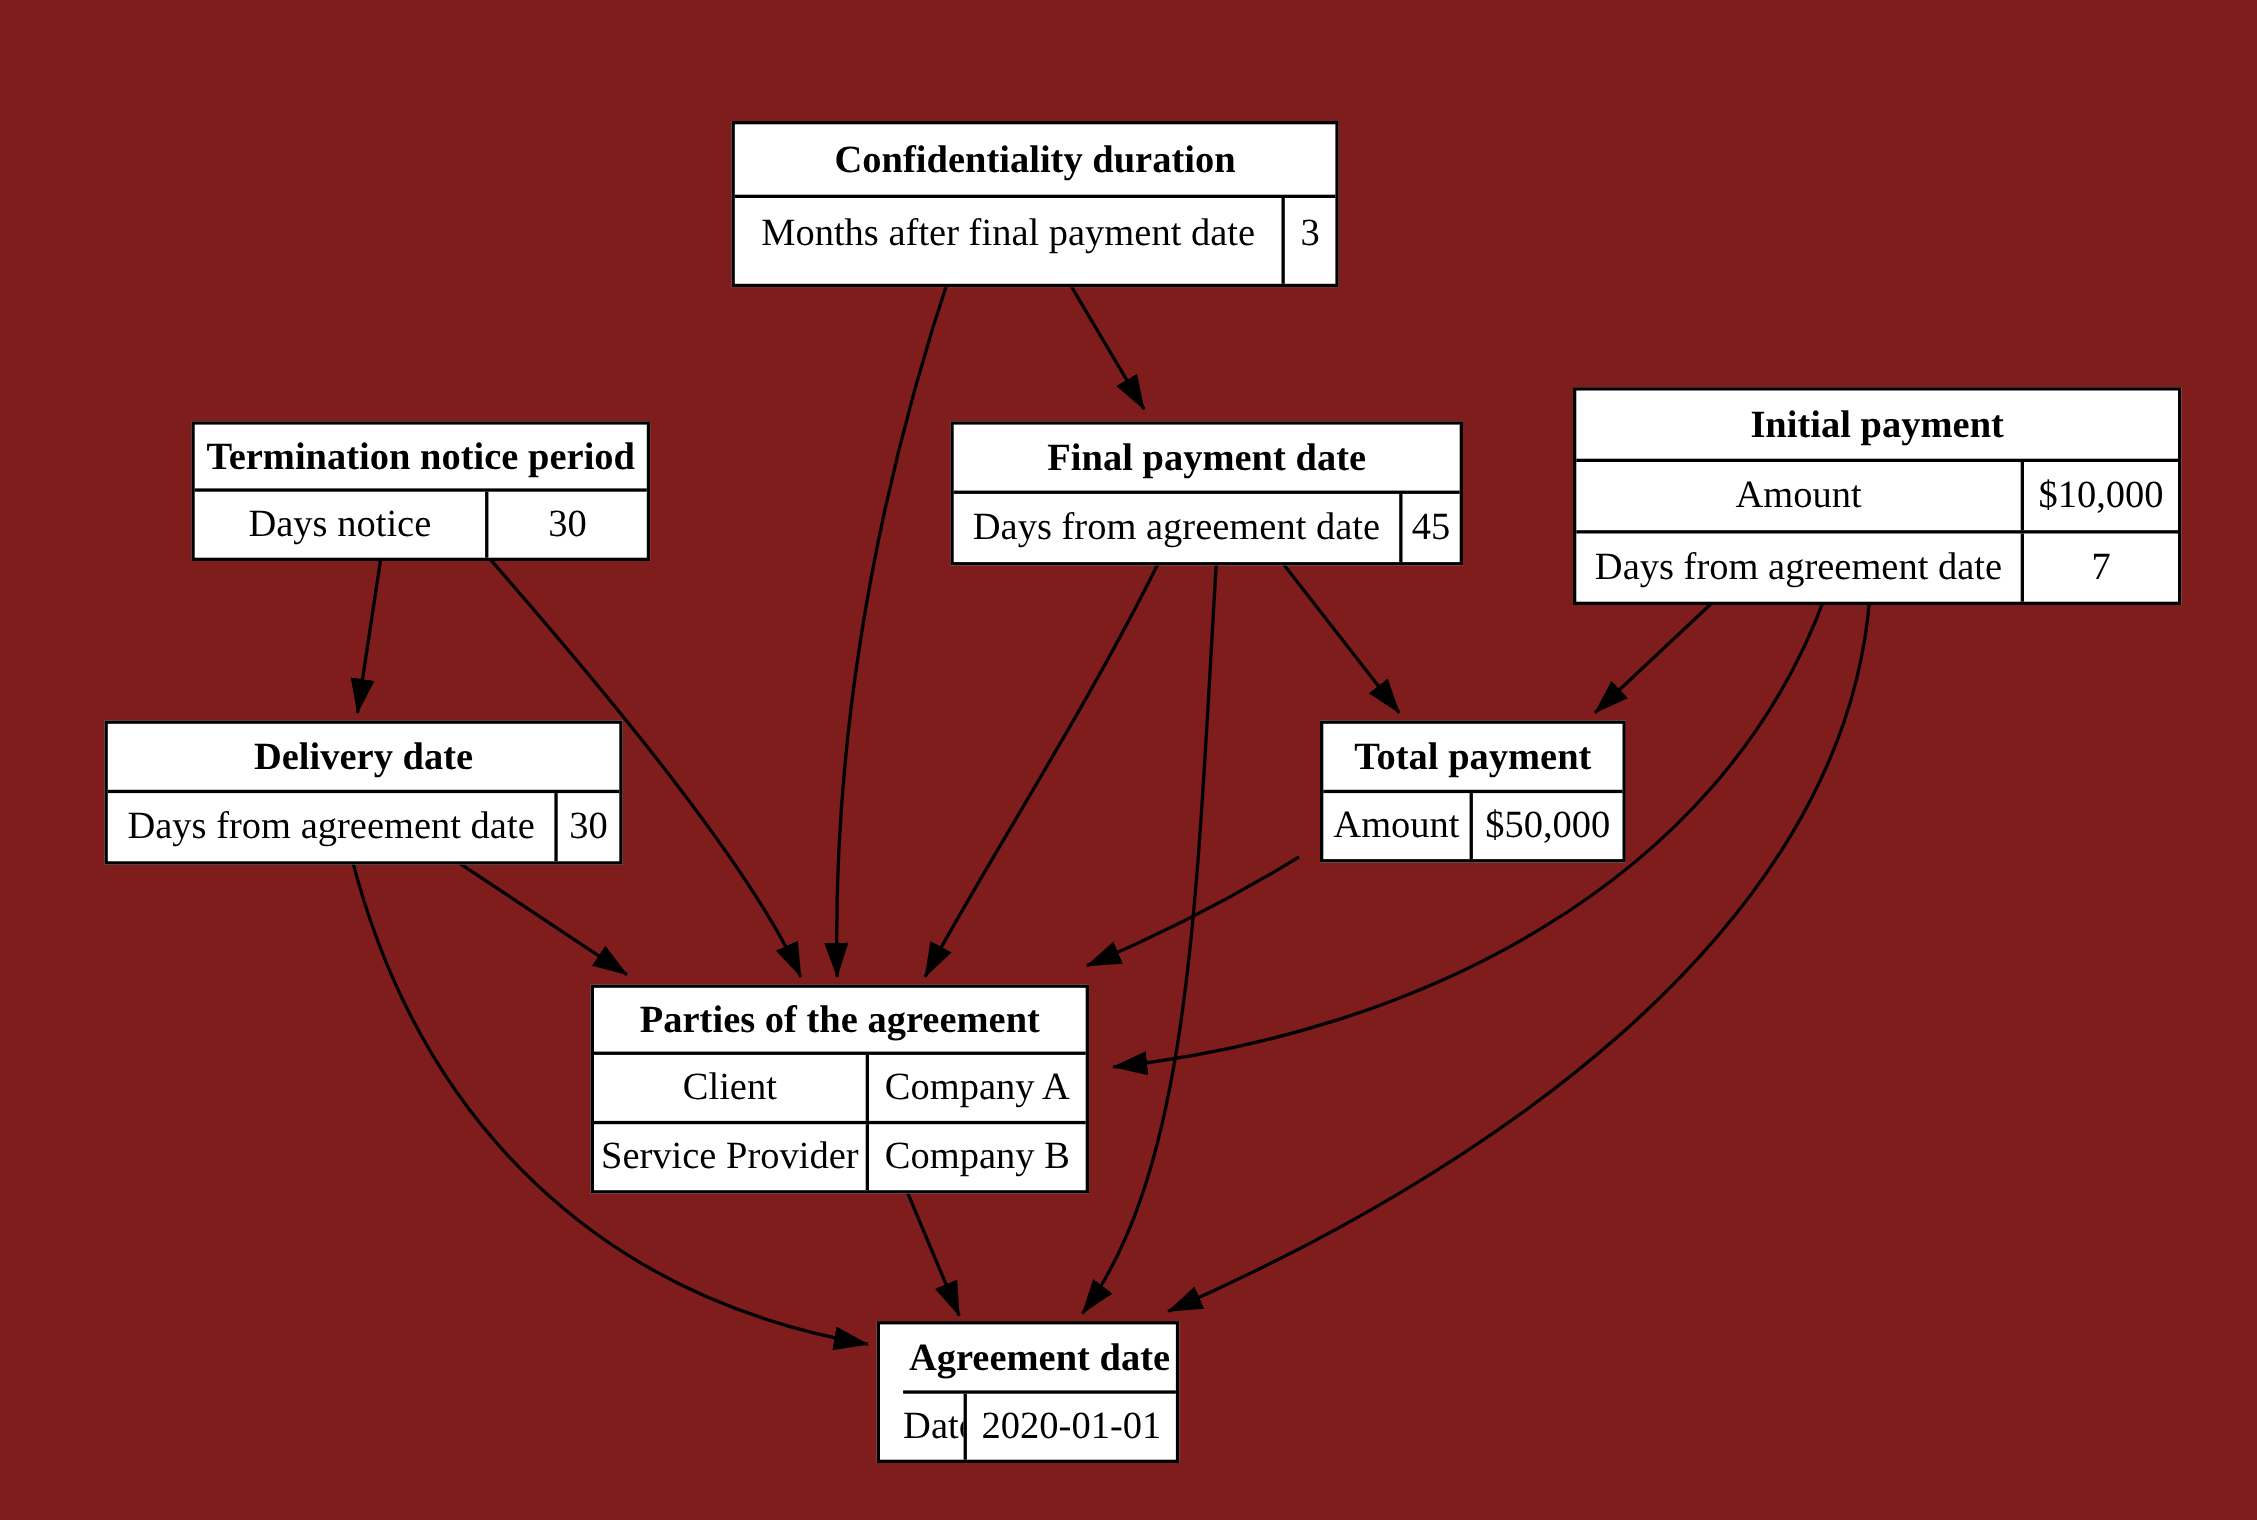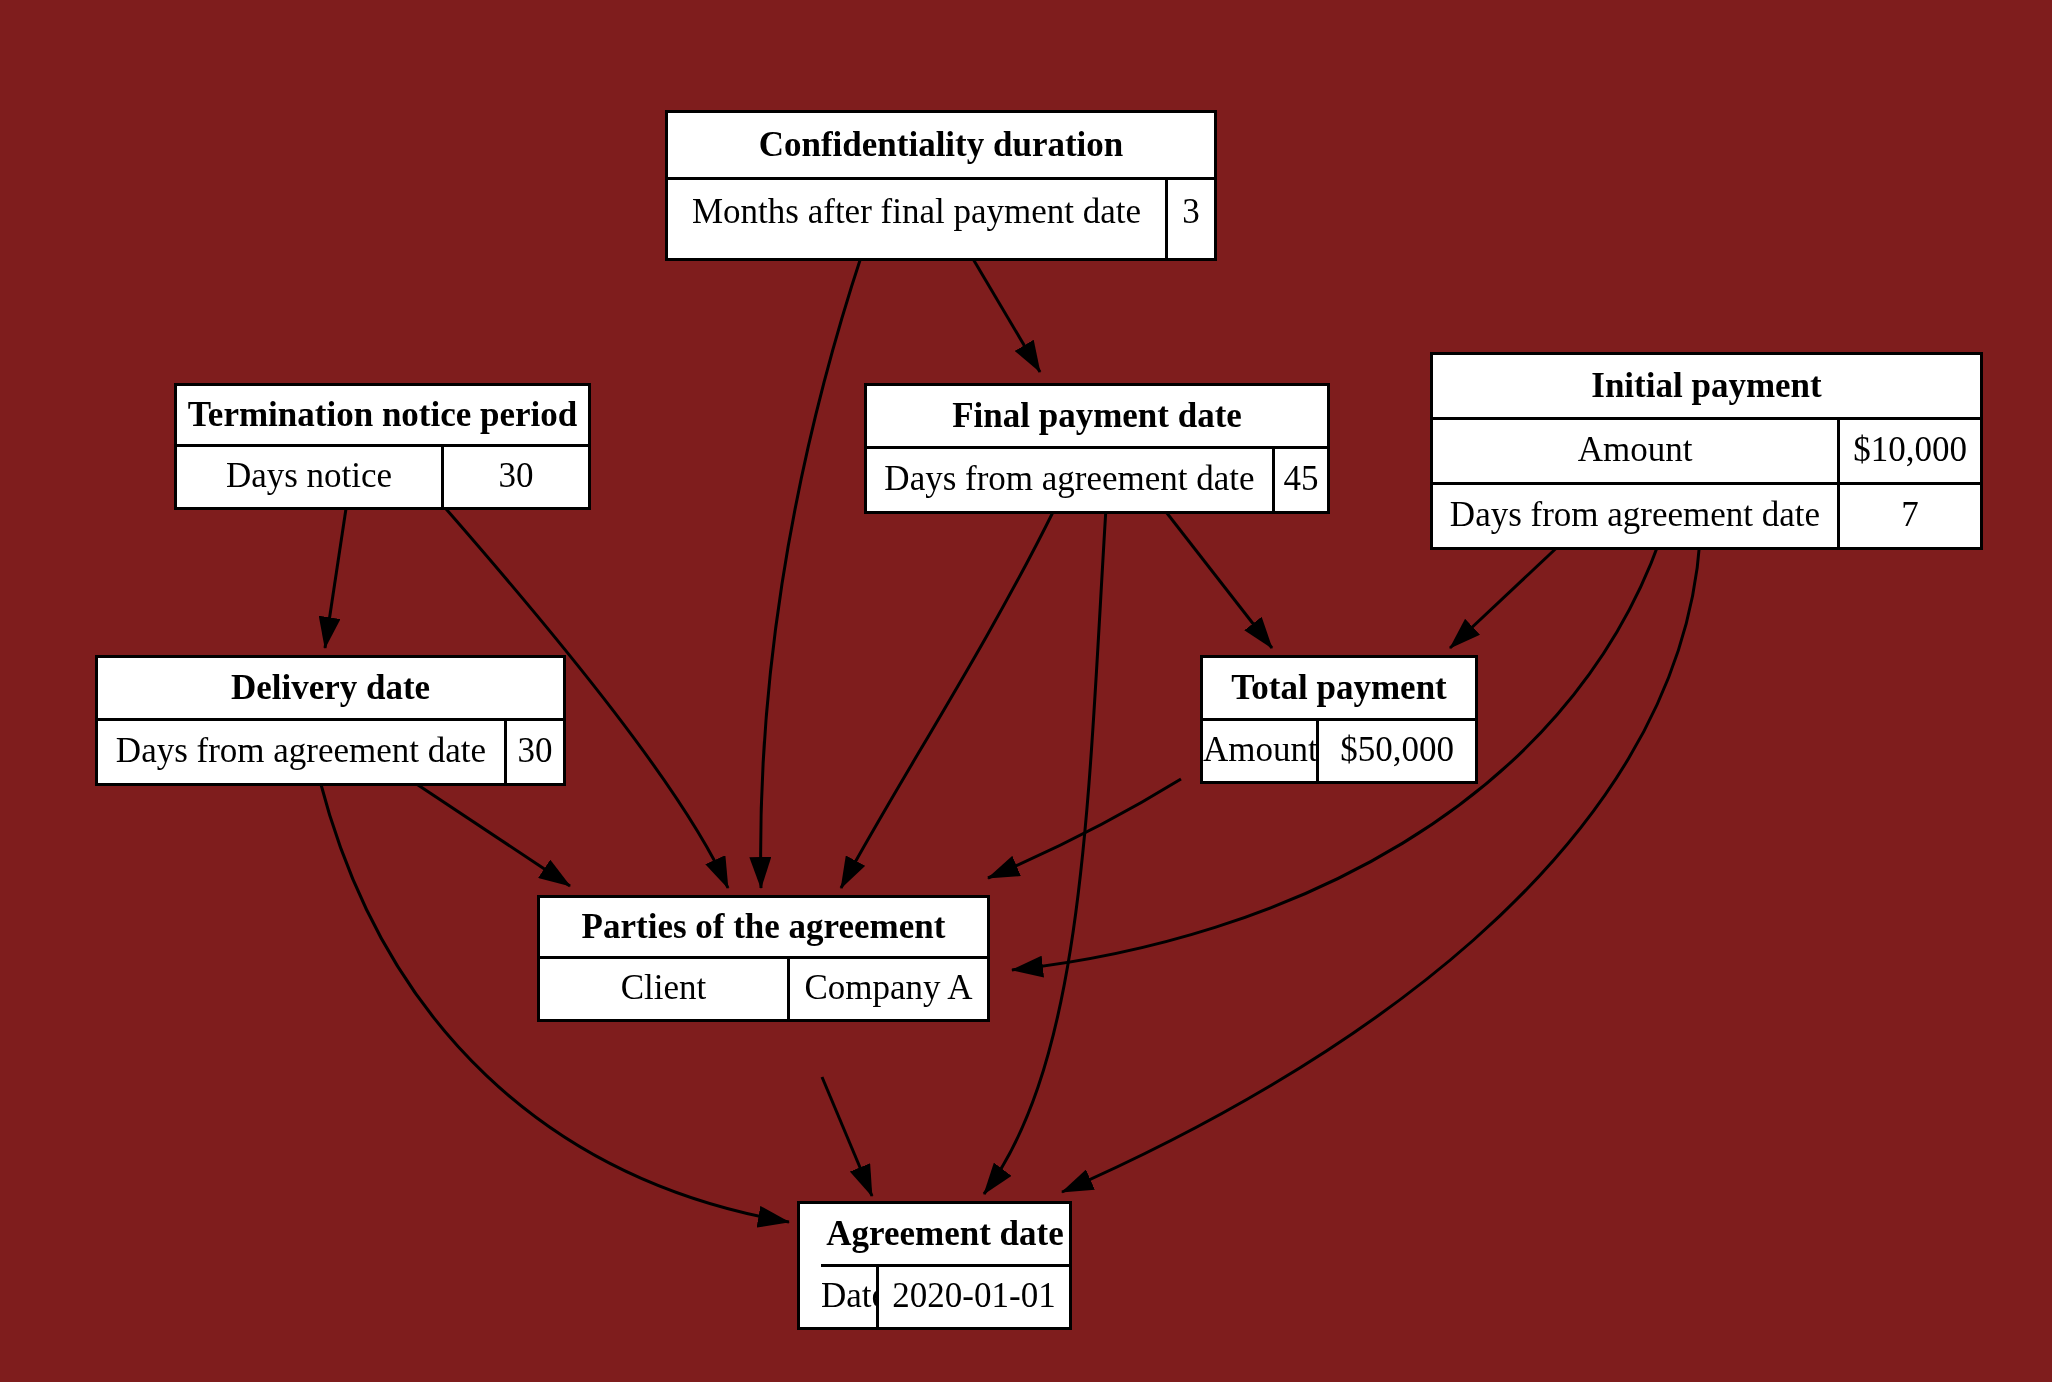--- a/index.html
+++ b/index.html
@@ -128,28 +128,32 @@
         <div class="node-title" style="height: 60px; line-height: 60px; text-align: center;">Delivery date</div>
         <div class="node-row" style="height: 62px;">
           <div class="cell cell-label" style="line-height: 59px;">Days from agreement date</div>
           <div class="cell cell-value" style="width: 56px; line-height: 59px;">30</div>
         </div>
       </div>
       <div class="node" style="left: 1200px; top: 655px; width: 278px;">
         <div class="node-title" style="height: 60px; line-height: 60px;">Total payment</div>
         <div class="node-row" style="height: 60px;">
           <div class="cell cell-label" style="line-height: 57px;">Amount</div>
-          <div class="cell cell-value" style="width: 156px; line-height: 57px;">$50,000</div>
+          <div class="cell cell-value" style="width: 136px; line-height: 57px;">$50,000</div>
         </div>
       </div>
       <div class="node" style="left: 537px; top: 895px; width: 453px;">
         <div class="node-title" style="height: 58px; line-height: 58px;">Parties of the agreement</div>
         <div class="node-row" style="height: 60px;">
           <div class="cell cell-label" style="line-height: 57px;">Client</div>
           <div class="cell cell-value" style="width: 197px; line-height: 57px;">Company A</div>
+        </div>
+        <div class="node-row" style="height: 60px;">
+          <div class="cell cell-label" style="line-height: 57px;">Service Provider</div>
+          <div class="cell cell-value" style="width: 197px; line-height: 57px;">Company B</div>
         </div>
       </div>
       <div class="node" style="left: 797px; top: 1201px; width: 275px; padding-left: 21px;">
         <div class="node-title" style="height: 60px; line-height: 60px;">Agreement date</div>
         <div class="node-row" style="height: 60px;">
           <div class="cell cell-label" style="line-height: 57px;">Date</div>
           <div class="cell cell-value" style="width: 190px; line-height: 57px; border-radius: 24px;">2020-01-01</div>
         </div>
       </div>
     </div>

